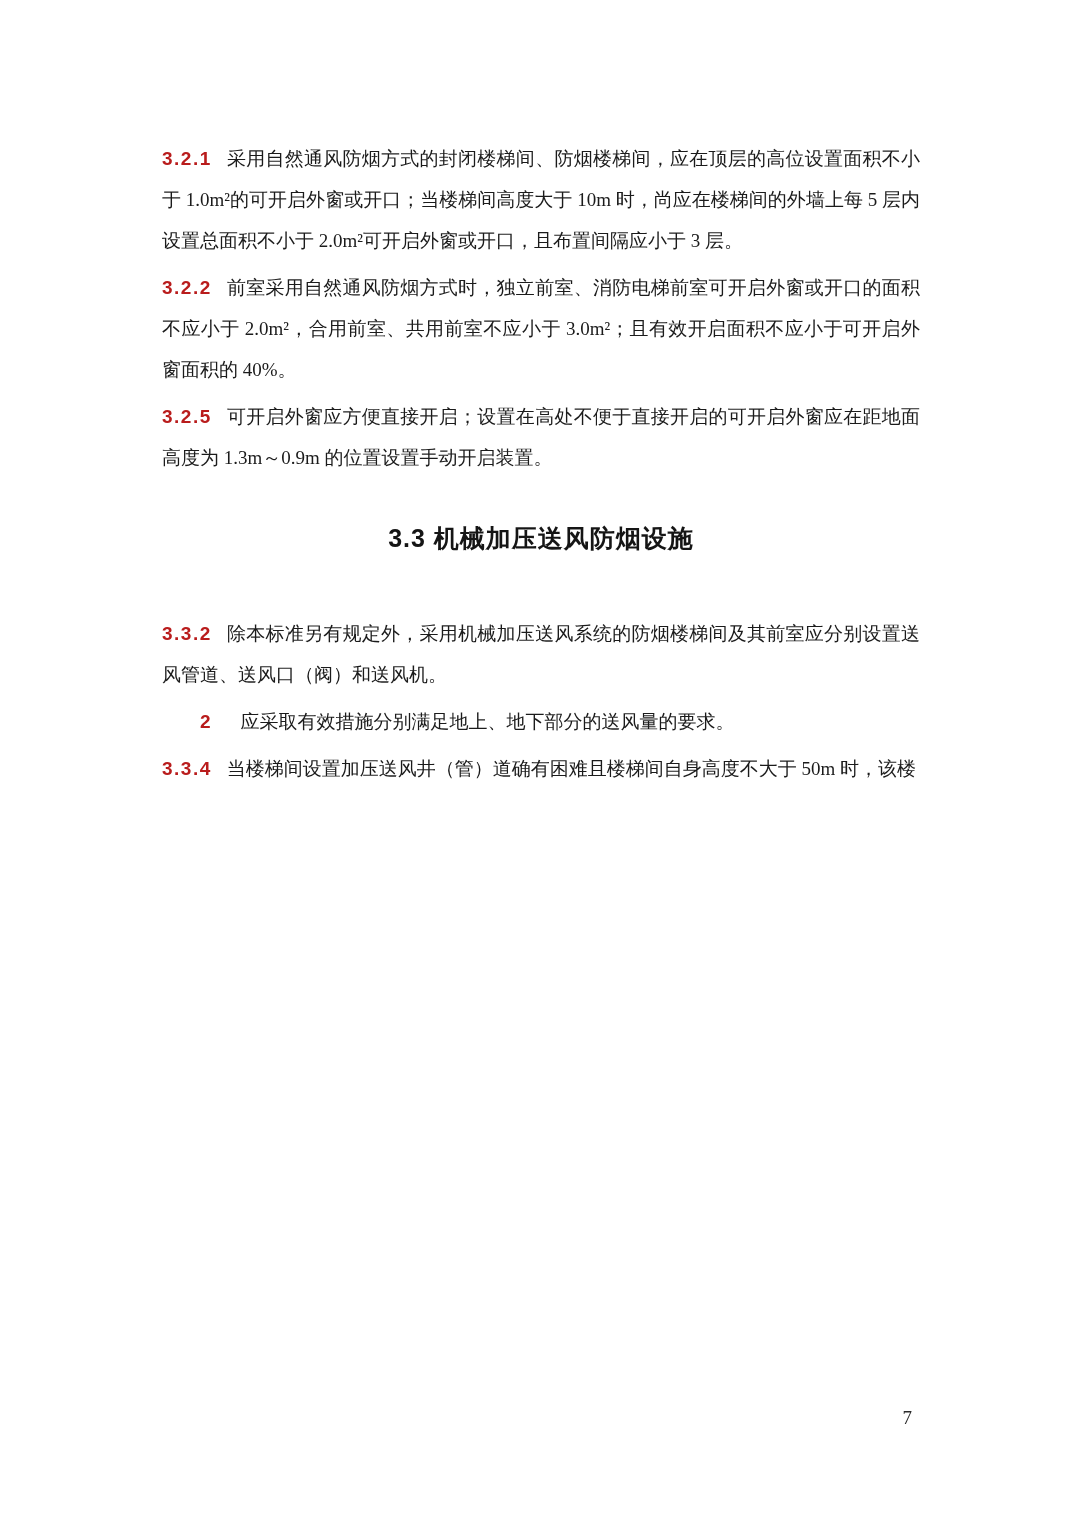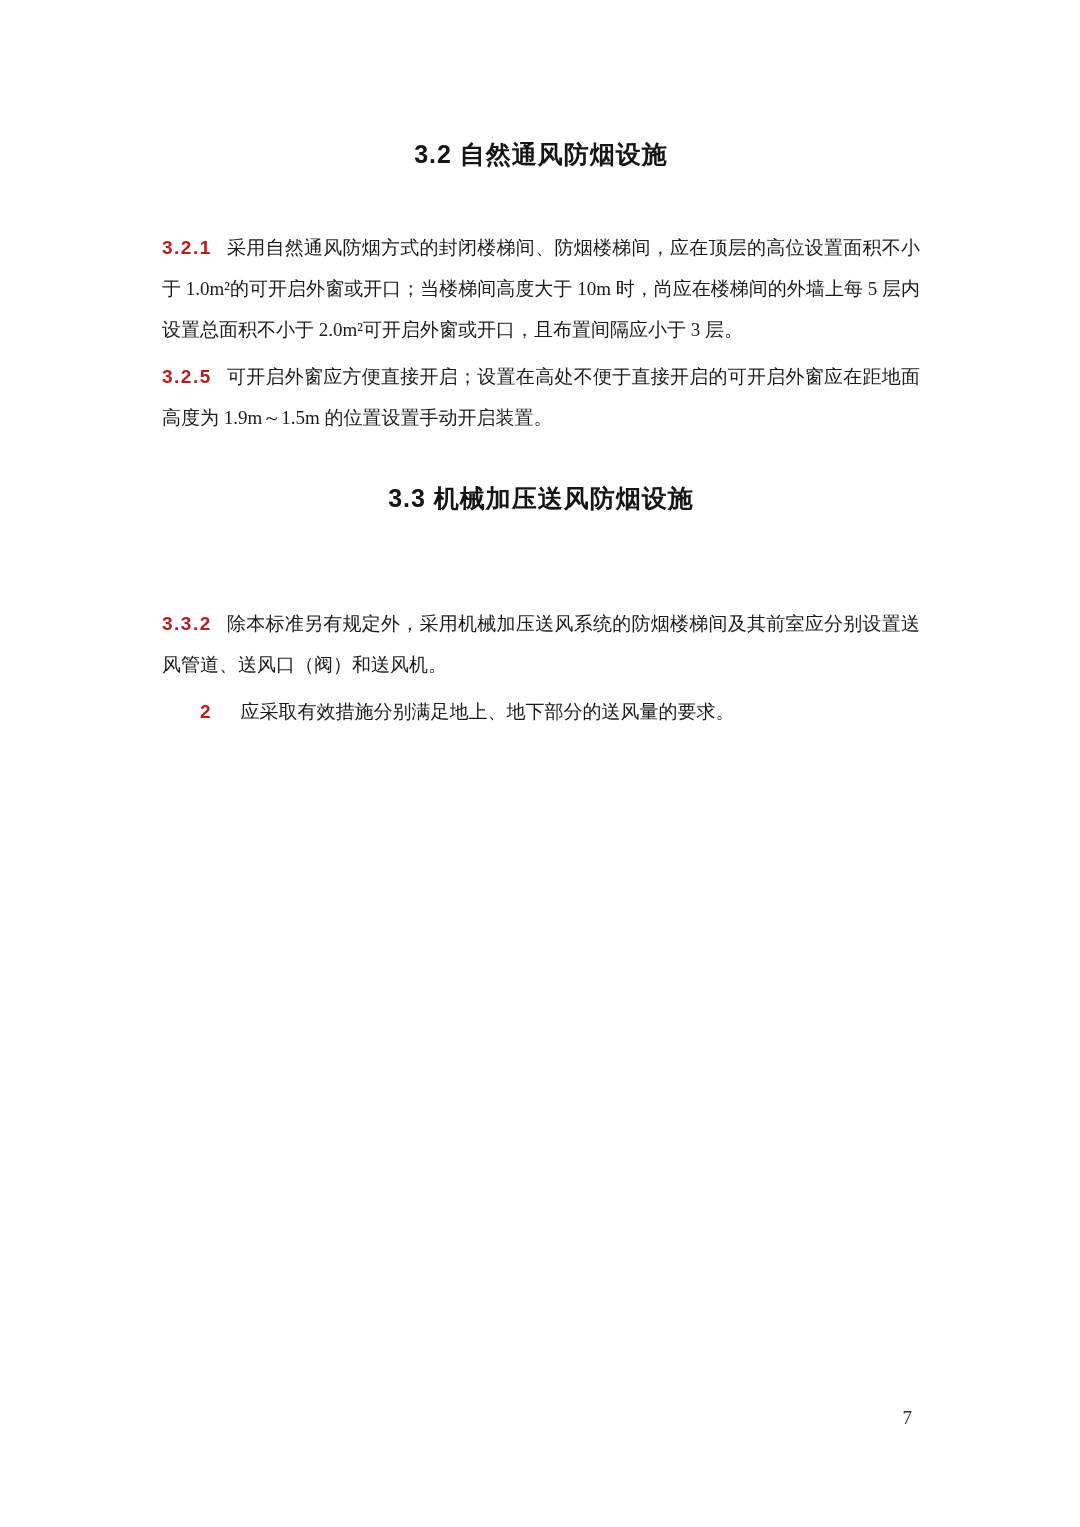--- a/index.html
+++ b/index.html
@@ -24,21 +24,21 @@
     font-family: "Liberation Sans", "DejaVu Sans", sans-serif;
     font-size: 25px;
     font-weight: 700;
     text-align: center;
     letter-spacing: 1px;
     margin: 0 0 56px 0;
     color: #151515;
   }
   .sec-title-2 {
     margin-top: 44px;
-    margin-bottom: 88px;
+    margin-bottom: 58px;
   }
   .clause {
     font-size: 19px;
     line-height: 41px;
     text-align: justify;
     margin: 0 0 6px 0;
     word-break: break-all;
   }
   .clause-num {
     font-family: "Liberation Sans", "DejaVu Sans", sans-serif;
@@ -64,44 +64,49 @@
     color: #2a2a2a;
     font-family: "Liberation Serif", "DejaVu Serif", serif;
   }
 </style>
 </head>
 <body>
 
 <div class="sheet">
   <div class="content">
 
-    <h2 class="sec-title">3.2 自然通风防烟设施</h2>
 
     <p class="clause">
       <span class="clause-num">3.2.1</span><span>采用自然通风防烟方式的封闭楼梯间、防烟楼梯间，应在顶层的高位设置面积不小于 1.0m²的可开启外窗或开口；当楼梯间高度大于 10m 时，尚应在楼梯间的外墙上每 5 层内设置总面积不小于 2.0m²可开启外窗或开口，且布置间隔应小于 3 层。</span>
     </p>
 
+    <p class="clause">
+      <span class="clause-num">3.2.2</span><span>前室采用自然通风防烟方式时，独立前室、消防电梯前室可开启外窗或开口的面积不应小于 2.0m²，合用前室、共用前室不应小于 3.0m²；且有效开启面积不应小于可开启外窗面积的 40%。</span>
+    </p>
 
 
 
     <p class="clause">
-      <span class="clause-num">3.2.5</span><span>可开启外窗应方便直接开启；设置在高处不便于直接开启的可开启外窗应在距地面高度为 1.9m～1.5m 的位置设置手动开启装置。</span>
+      <span class="clause-num">3.2.5</span><span>可开启外窗应方便直接开启；设置在高处不便于直接开启的可开启外窗应在距地面高度为 1.3m～0.9m 的位置设置手动开启装置。</span>
     </p>
 
 
     <h2 class="sec-title sec-title-2">3.3 机械加压送风防烟设施</h2>
 
 
     <p class="clause">
       <span class="clause-num">3.3.2</span><span>除本标准另有规定外，采用机械加压送风系统的防烟楼梯间及其前室应分别设置送风管道、送风口（阀）和送风机。</span>
     </p>
 
 
 
     <p class="clause subitem">
       <span class="clause-num">2</span><span>应采取有效措施分别满足地上、地下部分的送风量的要求。</span>
     </p>
 
+    <p class="clause">
+      <span class="clause-num">3.3.4</span><span>当楼梯间设置加压送风井（管）道确有困难且楼梯间自身高度不大于 50m 时，该楼</span>
+    </p>
 
   </div>
 
   <div class="page-number">7</div>
 </div>
 
 </body></html>

